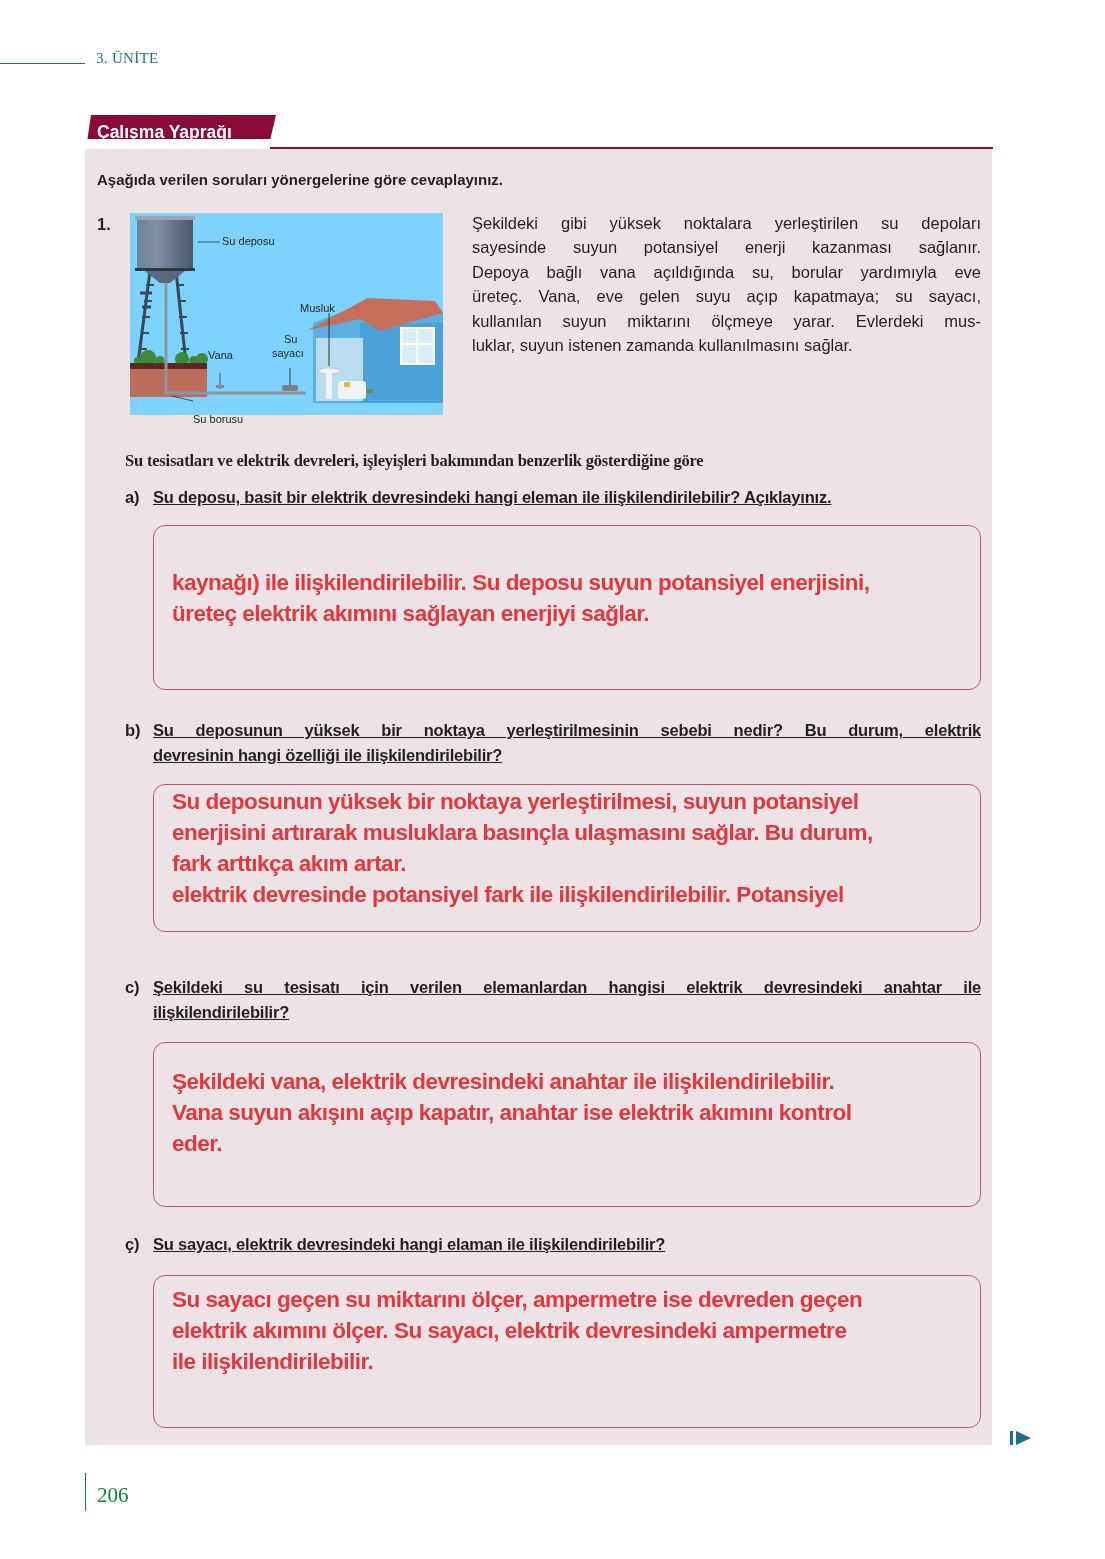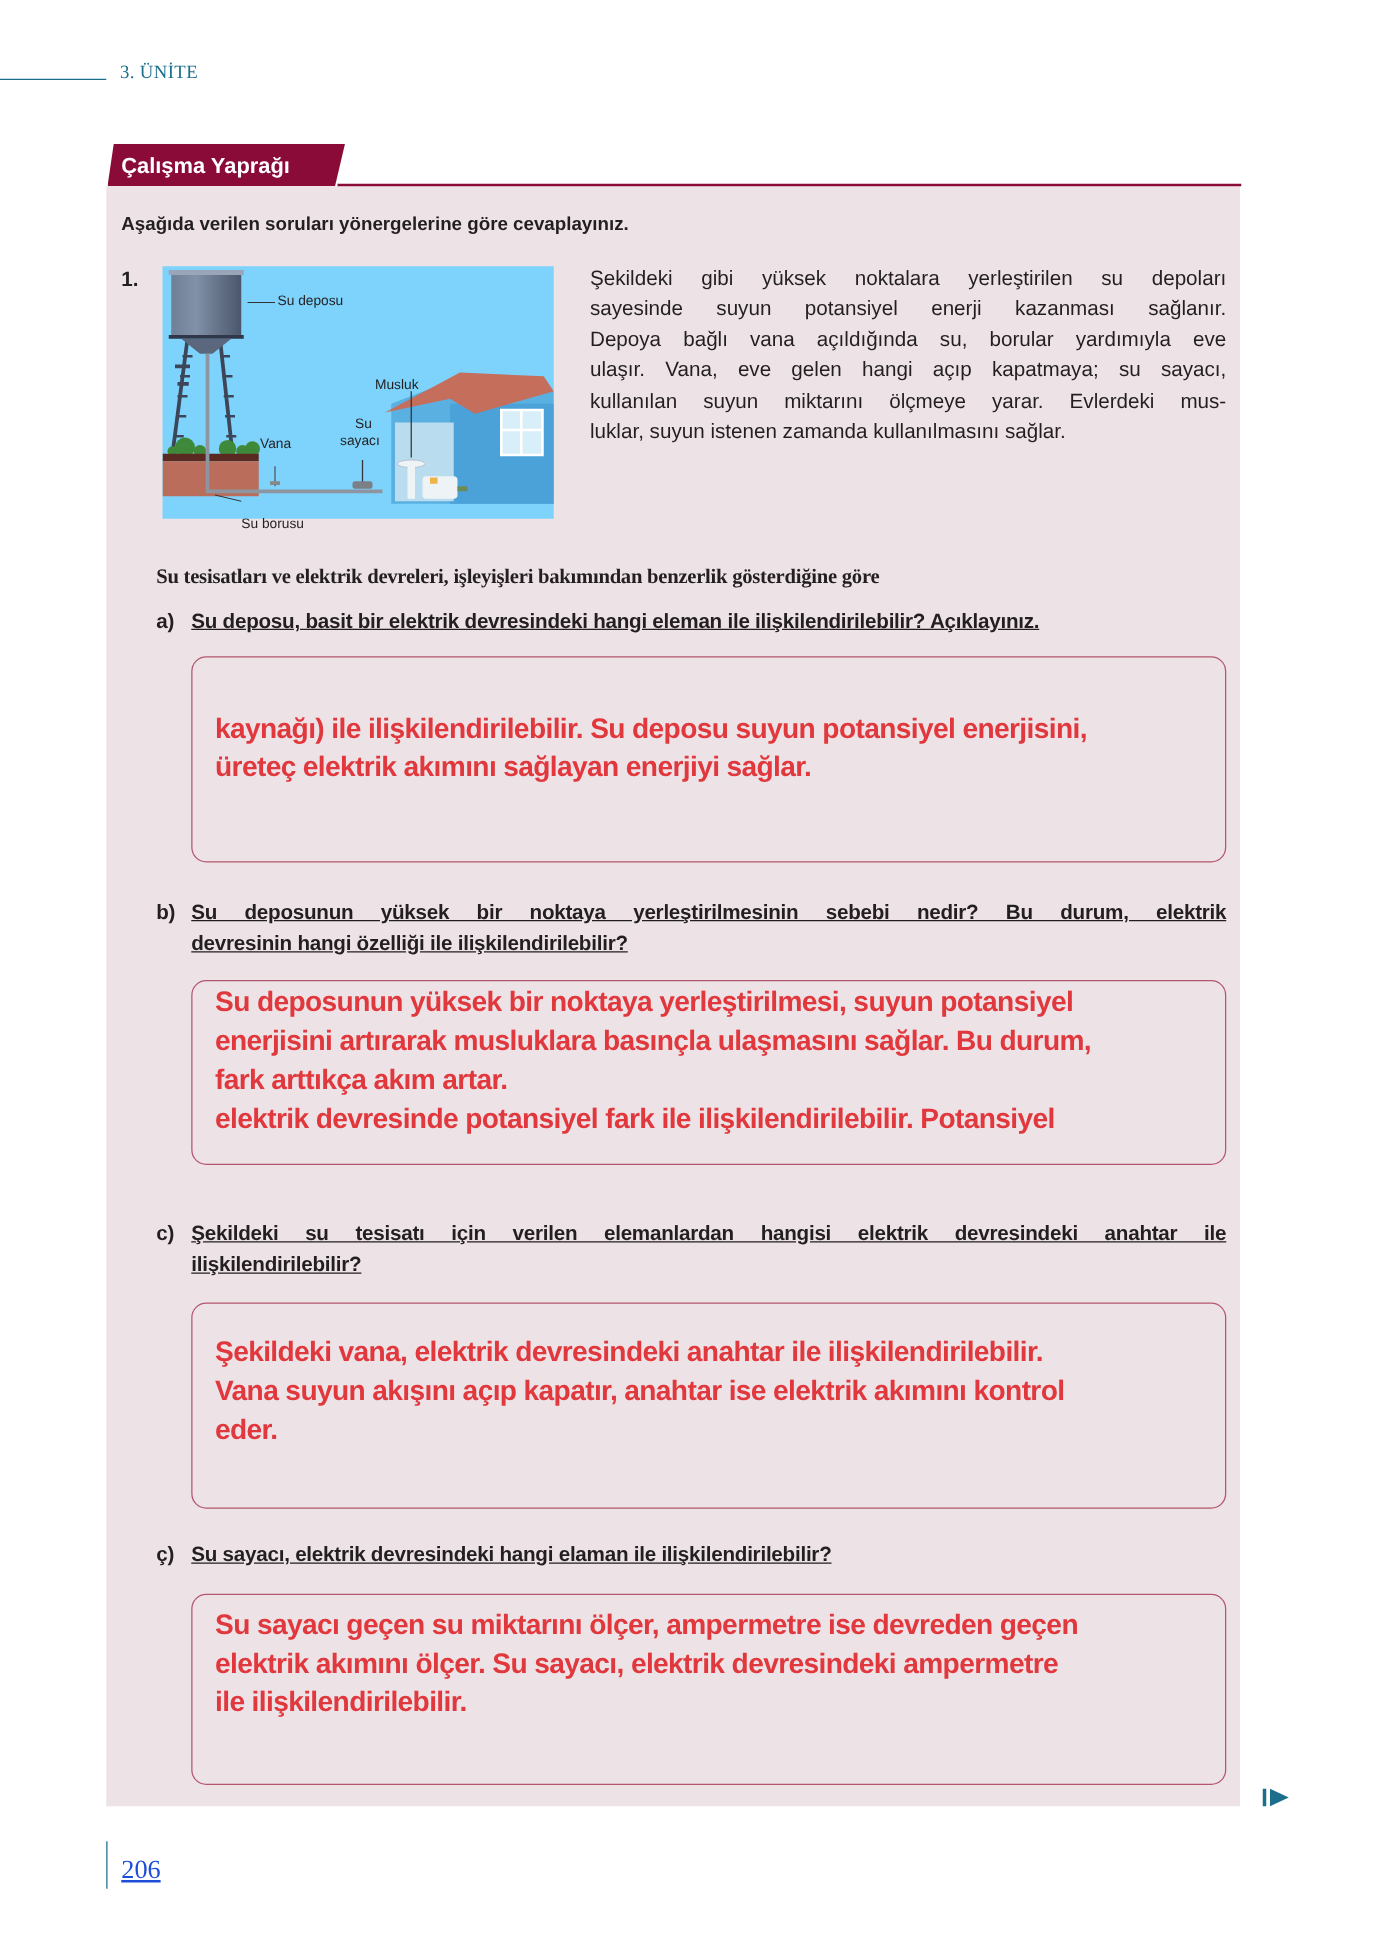--- a/index.html
+++ b/index.html
@@ -2,21 +2,21 @@
 <html><head>
 <meta charset="utf-8">
 <style>
   * { box-sizing: border-box; margin: 0; padding: 0; }
   html, body { width: 1105px; height: 1559px; background: #ffffff; overflow: hidden; }
   body { position: relative; font-family: "Liberation Sans", sans-serif; color: #231f20; }
 
   .unit-rule { position: absolute; left: 0; top: 63px; width: 85px; height: 1px; background: #1b6f8c; }
   .unit-label { position: absolute; left: 96px; top: 50px; font-family: "Liberation Serif", serif; font-size: 15px; color: #1b6f8c; letter-spacing: 0.3px; }
 
-  .tab { position: absolute; left: 86px; top: 115px; height: 34px; width: 190px; background: #8a0a38;
+  .tab { position: absolute; left: 86px; top: 115px; height: 24px; width: 190px; background: #8a0a38;
          clip-path: polygon(5px 0, 190px 0, 182px 34px, 0 34px); }
   .tab-label { position: absolute; left: 11px; top: 7px; color: #fff; font-weight: bold; font-size: 17.5px; white-space: nowrap; }
   .tab-line { position: absolute; left: 270px; top: 147px; width: 723px; height: 2px; background: #8a0a38; }
 
   .panel { position: absolute; left: 85px; top: 149px; width: 907px; height: 1296px; background: #ede3e7; }
 
   .instruction { position: absolute; left: 97px; top: 171px; font-weight: bold; font-size: 15px; }
 
   .q-num { position: absolute; left: 97px; top: 215px; font-weight: bold; font-size: 16.5px; }
 
@@ -34,21 +34,21 @@
   .q-text { display: block; margin-left: 28px; }
   .q-text .ln { display: block; text-align: justify; text-align-last: justify; text-decoration: underline; }
   .q-text .ln.last { text-align-last: left; }
 
   .answer-box { position: absolute; left: 153px; width: 828px; border: 1px solid #b5566f; border-radius: 12px; background: #ede3e7; }
   .answer-text { position: absolute; left: 18px; color: #e0383d; font-weight: bold; font-size: 22.5px; line-height: 31px; letter-spacing: -0.5px; font-family: "Liberation Sans", sans-serif; }
   .answer-text .ln { display: block; white-space: nowrap; }
 
   .next-arrow { position: absolute; left: 1010px; top: 1430px; width: 22px; height: 16px; }
   .page-rule { position: absolute; left: 85px; top: 1473px; width: 1px; height: 38px; background: #1b6f8c; }
-  .page-num { position: absolute; left: 97px; top: 1483px; font-family: "Liberation Serif", serif; font-size: 21px; color: #1d4ed8; text-decoration: underline; }
+  .page-num { position: absolute; left: 97px; top: 1483px; font-family: "Liberation Serif", serif; font-size: 21px; color: #15803d; }
 </style>
 </head>
 <body>
 
 <div class="unit-rule"></div>
 <div class="unit-label">3. ÜNİTE</div>
 
 <div class="panel"></div>
 <div class="tab">
   <span class="tab-label">Çalışma Yaprağı</span>
@@ -136,21 +136,21 @@
   <span class="fig-lbl" style="left:154px;top:120px">Su</span>
   <span class="fig-lbl" style="left:142px;top:134px">sayacı</span>
   <span class="fig-lbl" style="left:78px;top:136px">Vana</span>
   <span class="fig-lbl" style="left:63px;top:200px">Su borusu</span>
 </div>
 
 <div class="intro">
   <span class="intro-line">Şekildeki gibi yüksek noktalara yerleştirilen su depoları</span>
   <span class="intro-line">sayesinde suyun potansiyel enerji kazanması sağlanır.</span>
   <span class="intro-line">Depoya bağlı vana açıldığında su, borular yardımıyla eve</span>
-  <span class="intro-line">ulaşır. Vana, eve gelen hangi açıp kapatmaya; su sayacı,</span>
+  <span class="intro-line">üreteç. Vana, eve gelen suyu açıp kapatmaya; su sayacı,</span>
   <span class="intro-line">kullanılan suyun miktarını ölçmeye yarar. Evlerdeki mus-</span>
   <span class="intro-line last">luklar, suyun istenen zamanda kullanılmasını sağlar.</span>
 </div>
 
 <div class="lead">Su tesisatları ve elektrik devreleri, işleyişleri bakımından benzerlik gösterdiğine göre</div>
 
 <div class="question" style="top:485px">
   <span class="q-marker">a)</span>
   <span class="q-text">
       <span class="ln last">Su deposu, basit bir elektrik devresindeki hangi eleman ile ilişkilendirilebilir? Açıklayınız.</span>

